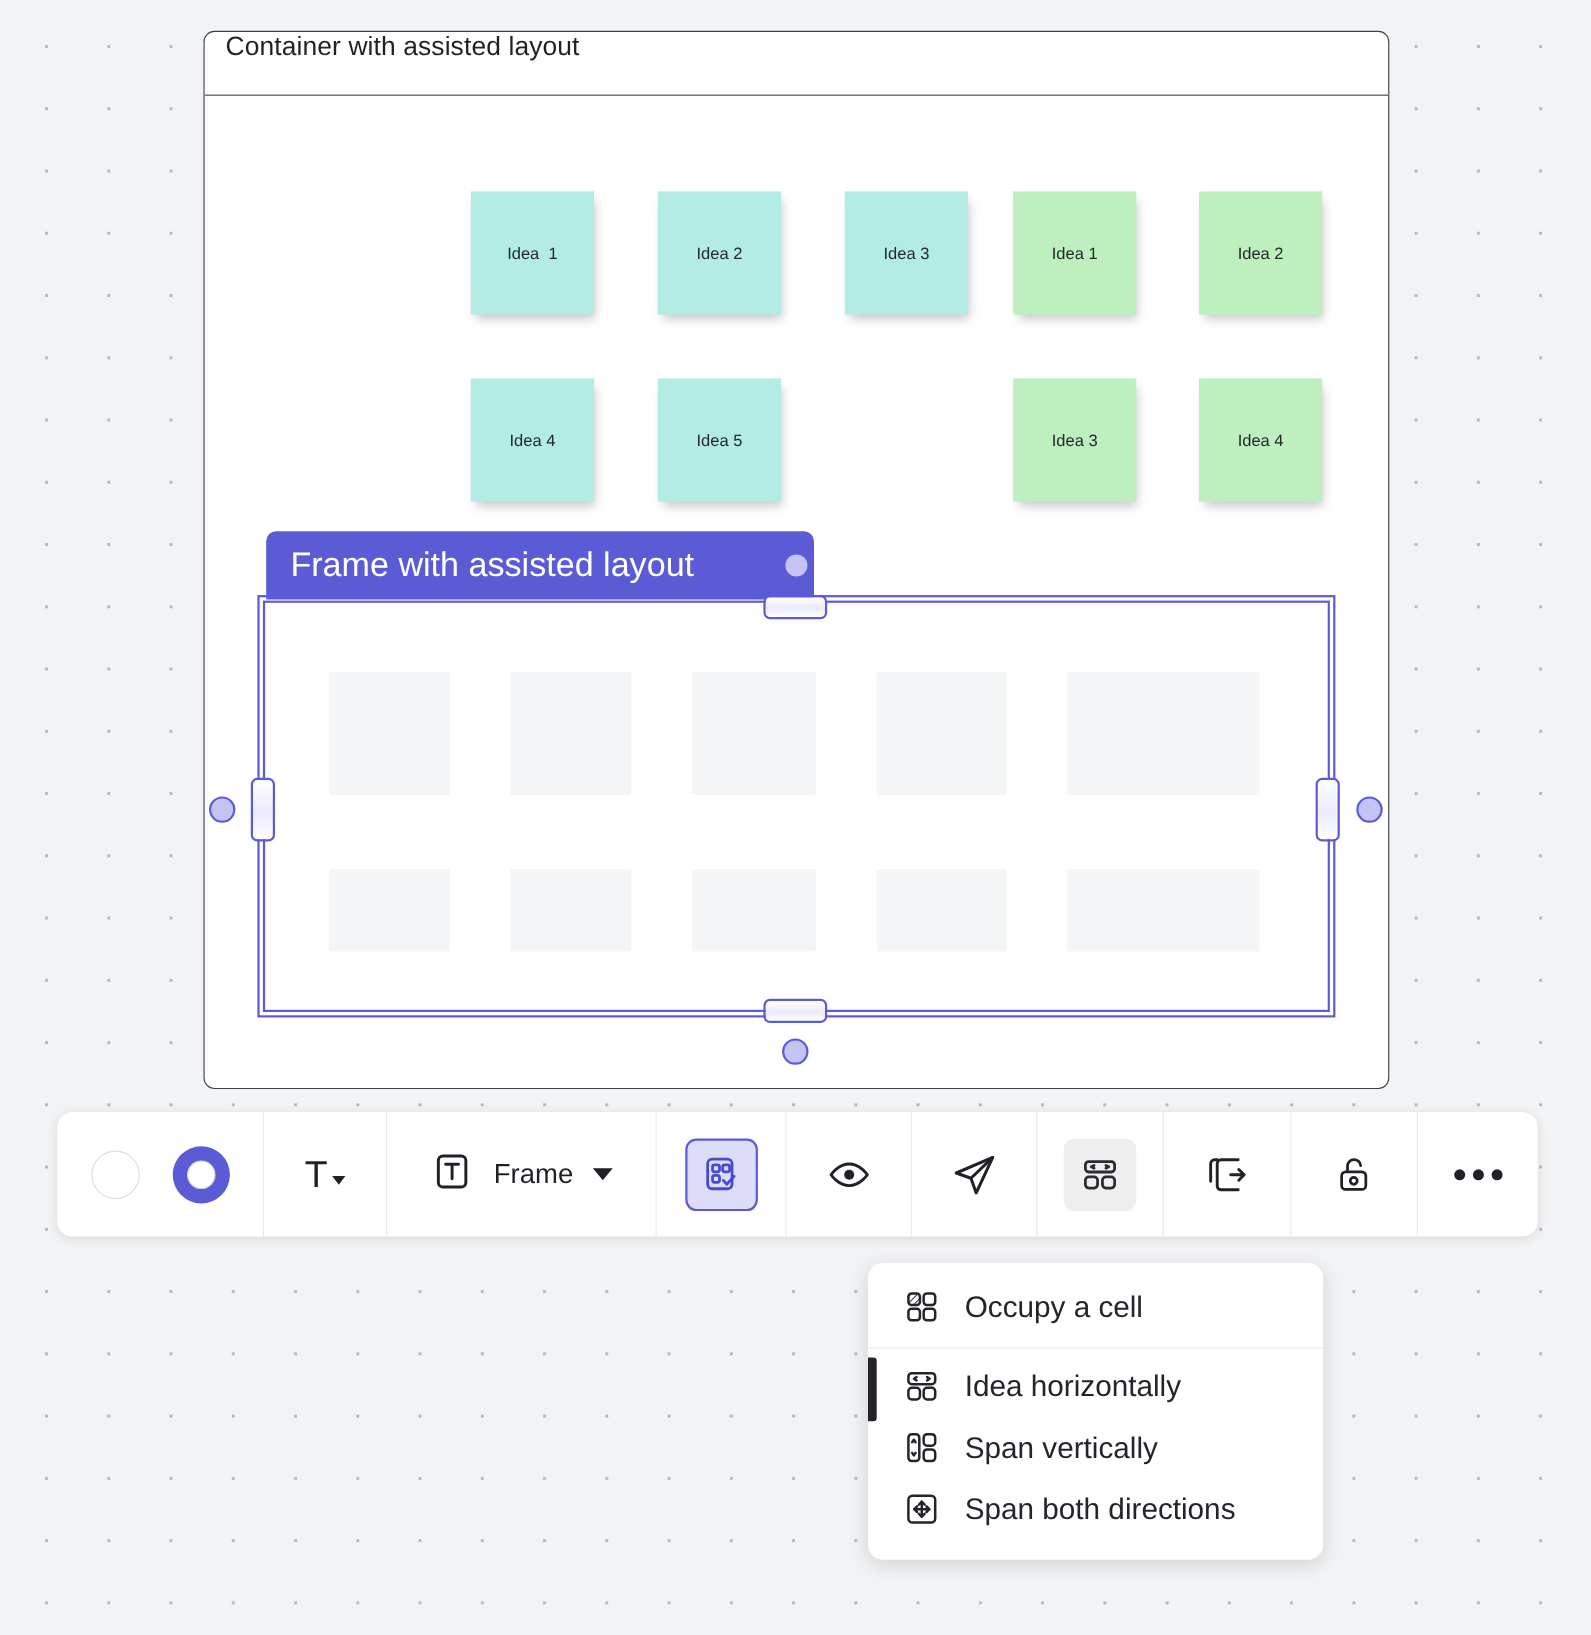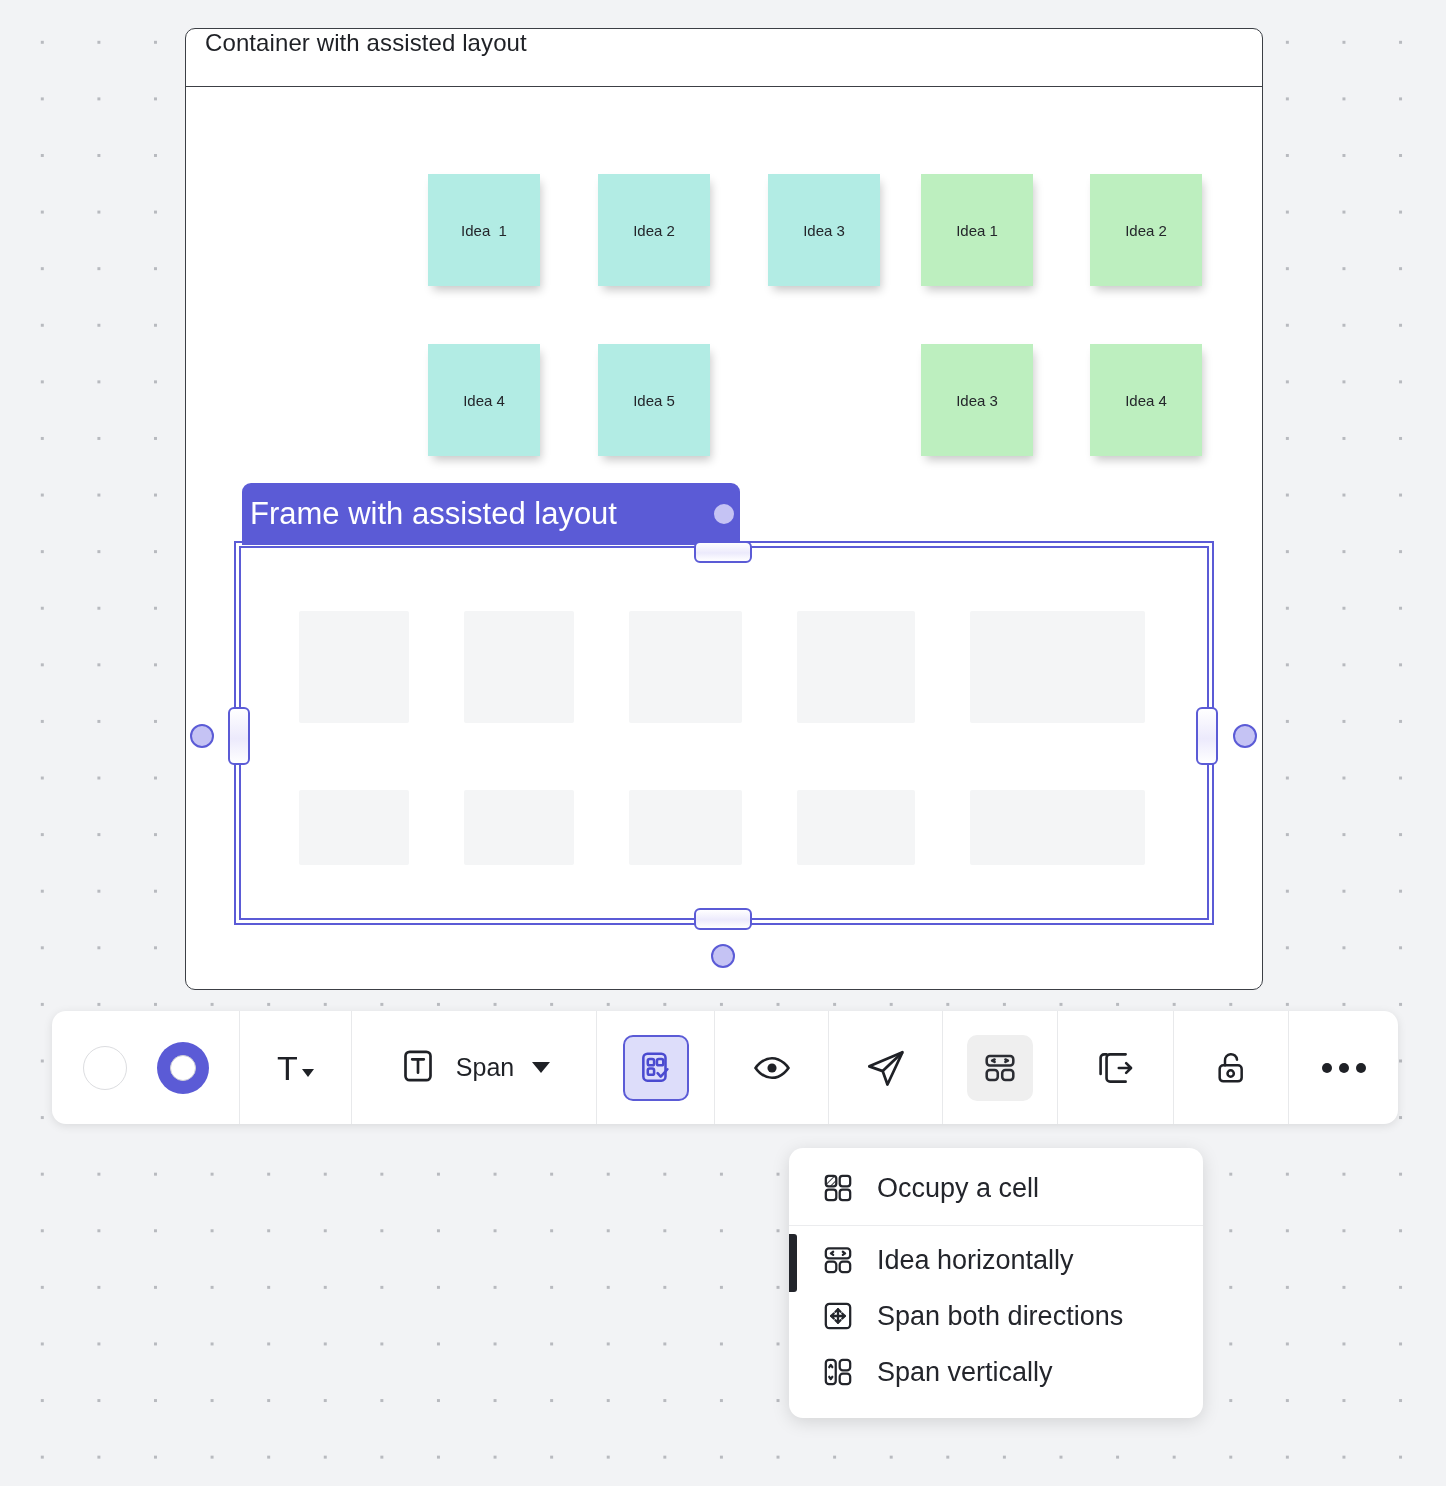--- a/index.html
+++ b/index.html
@@ -56,21 +56,21 @@
   .sticky.green { background: #bdefbf; }
 
   
   #frame-label {
     position: absolute;
     left: 242px; top: 483px;
     width: 498px; height: 62px;
     background: #5b5bd6;
     border-radius: 9px 9px 0 0;
     display: flex; align-items: center;
-    padding-left: 8px;
+    padding-left: 22px;
     overflow: hidden;
   }
   #frame-label .label-text {
     color: #ffffff;
     font-size: 31px;
     white-space: nowrap;
   }
 
   #frame-box {
     position: absolute;
@@ -267,21 +267,21 @@
     </div>
   </div>
 
   <div class="tb-group" style="width:245px;gap:18px">
     <span>
       <svg width="40" height="40" viewBox="0 0 24 24" fill="none" stroke="#1f2126" stroke-width="1.6">
         <rect x="4.5" y="3.5" width="15" height="17" rx="2.5"></rect>
         <path d="M8.5 8h7M12 8v8" stroke-linecap="round"></path>
       </svg>
     </span>
-    <span class="tb-label">Span</span>
+    <span class="tb-label">Frame</span>
     <span class="caret"></span>
   </div>
 
   <div class="tb-group" style="width:118px">
     <div class="tb-btn active-purple">
       <svg width="38" height="38" viewBox="0 0 24 24" fill="none" stroke="#4a4ad0" stroke-width="1.6">
         <rect x="4" y="3" width="14" height="17" rx="2.6"></rect>
         <rect x="6.8" y="6.3" width="4" height="4" rx="1.2"></rect>
         <rect x="12.6" y="6.3" width="4" height="4" rx="1.2"></rect>
         <rect x="6.8" y="12.3" width="4" height="4" rx="1.2"></rect>
@@ -378,33 +378,33 @@
         <path d="M8.6 6.2L7 7.3l1.6 1.1M15.4 6.2L17 7.3l-1.6 1.1" stroke-linecap="round" stroke-linejoin="round"></path>
         <rect x="3.4" y="13.2" width="7.4" height="7.4" rx="2.2"></rect>
         <rect x="13.2" y="13.2" width="7.4" height="7.4" rx="2.2"></rect>
       </svg>
     </span>
     <span class="mi-label">Idea horizontally</span>
   </div>
 
   <div class="menu-item">
     <span class="mi-icon">
-      <svg width="34" height="34" viewBox="0 0 24 24" fill="none" stroke="#23252b" stroke-width="1.6" stroke-linecap="round" stroke-linejoin="round">
-        <rect x="3.4" y="3.4" width="17.2" height="17.2" rx="2.6"></rect>
-        <path d="M12 7.2v9.6M7.2 12h9.6"></path>
-        <path d="M10.2 9L12 7.2 13.8 9M10.2 15L12 16.8 13.8 15M9 10.2L7.2 12 9 13.8M15 10.2L16.8 12 15 13.8"></path>
-      </svg>
-    </span>
-    <span class="mi-label">Span both directions</span>
-  </div>
-
-  <div class="menu-item">
-    <span class="mi-icon">
       <svg width="34" height="34" viewBox="0 0 24 24" fill="none" stroke="#23252b" stroke-width="1.6">
         <rect x="3.4" y="3.4" width="7" height="17.2" rx="2.2"></rect>
         <path d="M5.8 8.6L6.9 7l1.1 1.6M5.8 15.4L6.9 17l1.1-1.6" stroke-linecap="round" stroke-linejoin="round"></path>
         <rect x="13.2" y="3.4" width="7.4" height="7.4" rx="2.2"></rect>
         <rect x="13.2" y="13.2" width="7.4" height="7.4" rx="2.2"></rect>
       </svg>
     </span>
     <span class="mi-label">Span vertically</span>
   </div>
+
+  <div class="menu-item">
+    <span class="mi-icon">
+      <svg width="34" height="34" viewBox="0 0 24 24" fill="none" stroke="#23252b" stroke-width="1.6" stroke-linecap="round" stroke-linejoin="round">
+        <rect x="3.4" y="3.4" width="17.2" height="17.2" rx="2.6"></rect>
+        <path d="M12 7.2v9.6M7.2 12h9.6"></path>
+        <path d="M10.2 9L12 7.2 13.8 9M10.2 15L12 16.8 13.8 15M9 10.2L7.2 12 9 13.8M15 10.2L16.8 12 15 13.8"></path>
+      </svg>
+    </span>
+    <span class="mi-label">Span both directions</span>
+  </div>
 </div>
 
 </body></html>

